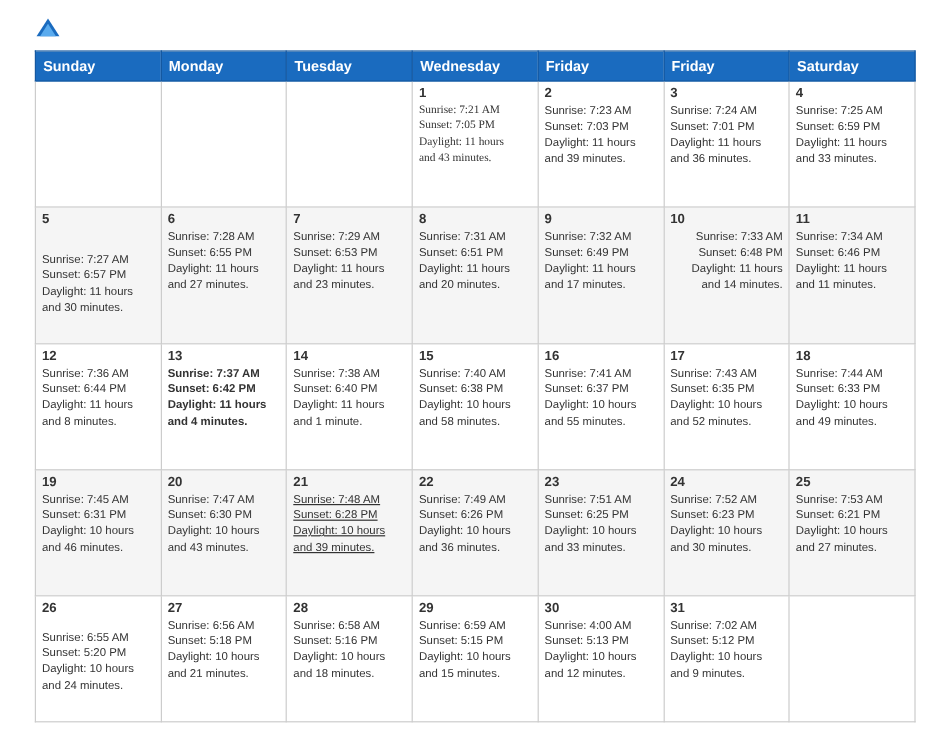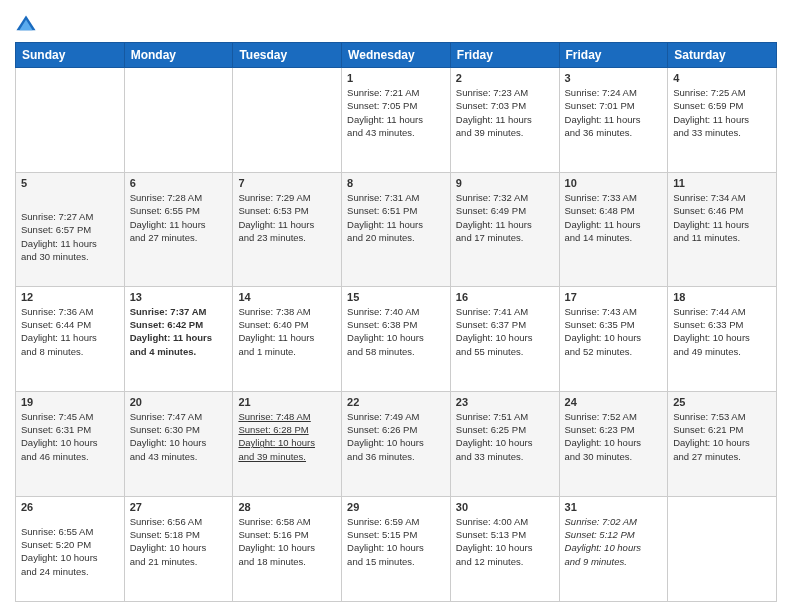--- a/index.html
+++ b/index.html
@@ -6,21 +6,21 @@
     body {
       width: 792px;
       height: 612px;
       font-family: Arial, sans-serif;
       background: #fff;
       overflow: hidden;
     }
     .page {
       width: 792px;
       height: 612px;
-      padding: 10px 15px;
+      padding: 10px 29px;
       display: flex;
       flex-direction: column;
     }
     .header {
       display: flex;
       align-items: flex-start;
       justify-content: space-between;
       margin-bottom: 6px;
     }
     .logo {
@@ -136,21 +136,21 @@
           <th>Saturday</th>
         </tr>
     </thead>
     <tbody id="calendar-body">
     <tr>
           <td class="empty-cell"></td>
           <td class="empty-cell"></td>
           <td class="empty-cell"></td>
           <td>
             <span class="day-number">1</span>
-            <div class="day-info" style="white-space: pre-line;">Sunrise: 7:21 AM
+            <div class="day-info" style="white-space: pre-line; font-family: Liberation Serif, serif;">Sunrise: 7:21 AM
 Sunset: 7:05 PM
 Daylight: 11 hours
 and 43 minutes.</div>
           </td>
           <td>
             <span class="day-number">2</span>
             <div class="day-info" style="white-space: pre-line;">Sunrise: 7:23 AM
 Sunset: 7:03 PM
 Daylight: 11 hours
 and 39 minutes.</div>
@@ -201,21 +201,21 @@
           </td>
           <td>
             <span class="day-number">9</span>
             <div class="day-info" style="white-space: pre-line;">Sunrise: 7:32 AM
 Sunset: 6:49 PM
 Daylight: 11 hours
 and 17 minutes.</div>
           </td>
           <td>
             <span class="day-number">10</span>
-            <div class="day-info" style="white-space: pre-line;">Sunrise: 7:33 AM
+            <div class="day-info" style="white-space: pre-line; text-align: right;">Sunrise: 7:33 AM
 Sunset: 6:48 PM
 Daylight: 11 hours
 and 14 minutes.</div>
           </td>
           <td>
             <span class="day-number">11</span>
             <div class="day-info" style="white-space: pre-line;">Sunrise: 7:34 AM
 Sunset: 6:46 PM
 Daylight: 11 hours
 and 11 minutes.</div>
@@ -354,21 +354,21 @@
           </td>
           <td>
             <span class="day-number">30</span>
             <div class="day-info" style="white-space: pre-line;">Sunrise: 4:00 AM
 Sunset: 5:13 PM
 Daylight: 10 hours
 and 12 minutes.</div>
           </td>
           <td>
             <span class="day-number">31</span>
-            <div class="day-info" style="white-space: pre-line; font-style: italic;">Sunrise: 7:02 AM
+            <div class="day-info" style="white-space: pre-line;">Sunrise: 7:02 AM
 Sunset: 5:12 PM
 Daylight: 10 hours
 and 9 minutes.</div>
           </td>
           <td class="empty-cell"></td>
         </tr>
       </tbody>
   </table>
 </div>
 

